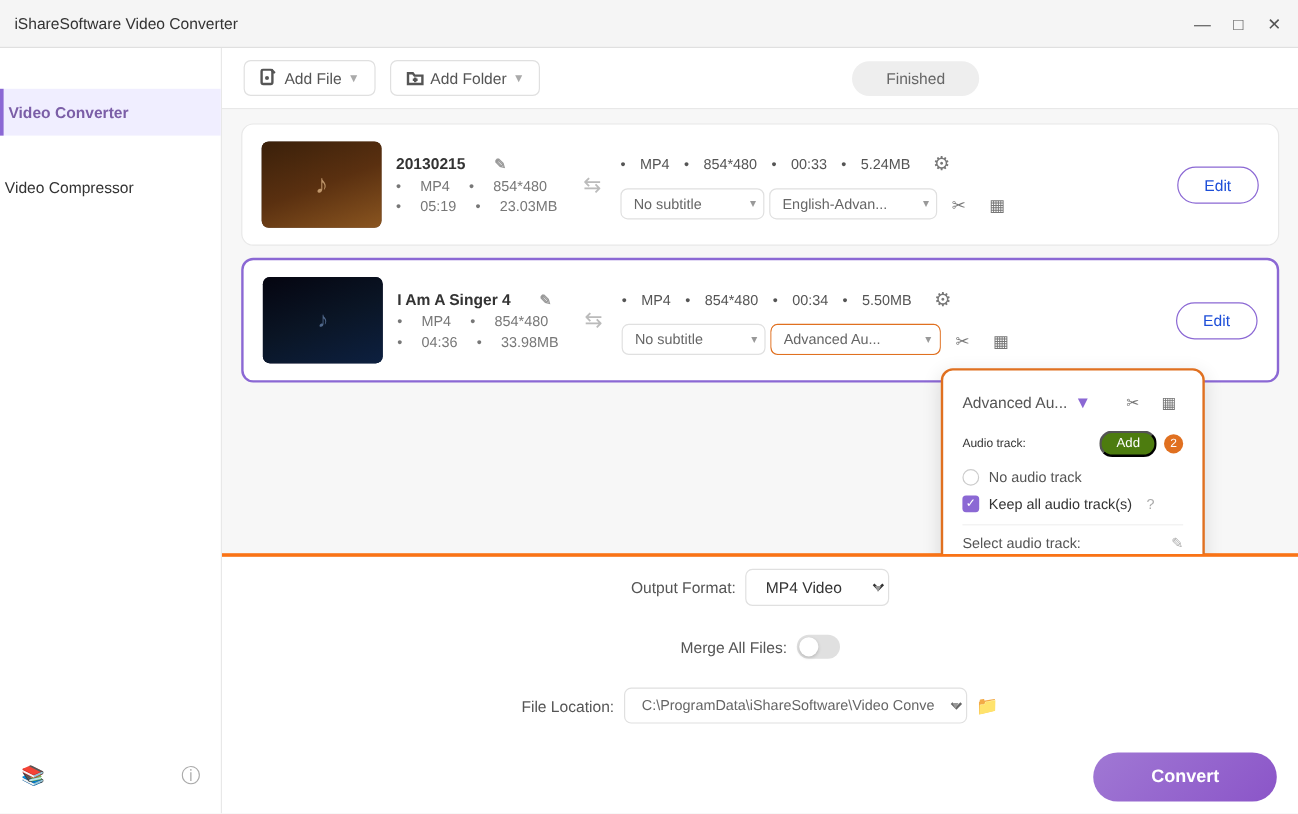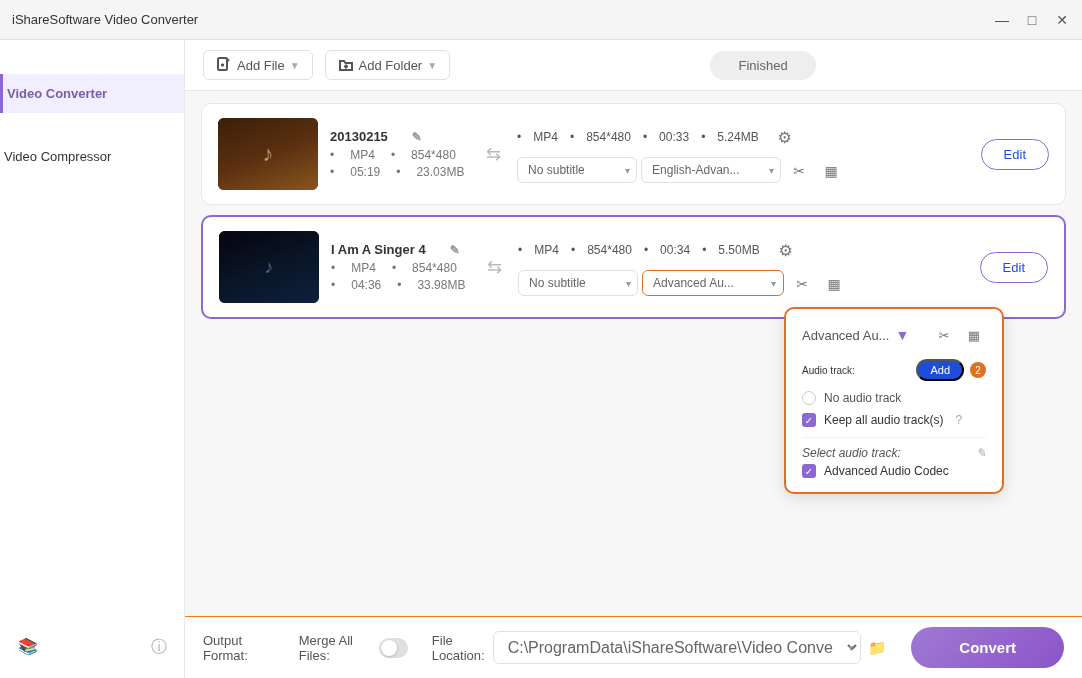--- a/index.html
+++ b/index.html
@@ -65,51 +65,51 @@
     
     .dropdown-panel { position: absolute; top: 90px; right: 60px; background: #fff; border: 2px solid #e07020; border-radius: 10px; padding: 14px 16px; width: 220px; z-index: 100; box-shadow: 0 4px 16px rgba(0,0,0,0.12); }
     .dropdown-panel-row { display: flex; align-items: center; justify-content: space-between; margin-bottom: 12px; }
     .dropdown-header { display: flex; align-items: center; gap: 6px; }
     .dropdown-title { font-size: 13px; color: #555; }
     .dropdown-arrow { color: #8b68d4; }
     .panel-cut-btn, .panel-crop-btn { width: 24px; height: 24px; display: flex; align-items: center; justify-content: center; cursor: pointer; color: #777; font-size: 13px; }
 
     .audio-track-row { display: flex; align-items: center; justify-content: space-between; margin-bottom: 10px; }
     .audio-track-label { font-size: 10px; color: #333; }
-    .add-badge { background: #1d4ed8; color: #fff; font-size: 11px; padding: 3px 12px; border-radius: 12px; cursor: pointer; font-weight: 500; }
+    .add-badge { background: #4d7c0f; color: #fff; font-size: 11px; padding: 3px 12px; border-radius: 12px; cursor: pointer; font-weight: 500; }
     .badge-num { background: #e07020; color: #fff; font-size: 10px; width: 16px; height: 16px; border-radius: 50%; display: flex; align-items: center; justify-content: center; margin-left: 2px; }
 
     .radio-row { display: flex; align-items: center; gap: 8px; margin-bottom: 8px; }
     .radio-circle { width: 14px; height: 14px; border-radius: 50%; border: 1.5px solid #ccc; background: #fff; flex-shrink: 0; }
     .radio-label { font-size: 12px; color: #555; }
 
     .checkbox-row { display: flex; align-items: center; gap: 8px; margin-bottom: 10px; }
     .checkbox-box { width: 14px; height: 14px; border-radius: 3px; background: #8b68d4; display: flex; align-items: center; justify-content: center; flex-shrink: 0; }
     .checkbox-check { color: #fff; font-size: 10px; }
     .checkbox-label { font-size: 12px; color: #333; }
     .help-icon { color: #aaa; font-size: 12px; margin-left: 4px; cursor: pointer; }
 
     .divider { height: 1px; background: #f0f0f0; margin: 8px 0; }
 
-    .select-track-row { display: flex; align-items: center; justify-content: space-between; margin-bottom: 4px; font-style: italic; }
+    .select-track-row { display: flex; align-items: center; justify-content: space-between; margin-bottom: 19px; }
     .select-track-label { font-size: 12px; color: #555; }
     .edit-icon-small { color: #aaa; font-size: 12px; cursor: pointer; }
 
     .codec-checkbox-row { display: flex; align-items: center; gap: 8px; }
     .codec-checkbox { width: 14px; height: 14px; border-radius: 3px; background: #8b68d4; display: flex; align-items: center; justify-content: center; flex-shrink: 0; }
     .codec-label { font-size: 12px; color: #333; }
 
     
-    .bottom-bar { background: #fff; border-top: 1px solid #f97316; padding: 10px 18px; display: flex; align-items: center; gap: 24px; }
+    .bottom-bar { background: #fff; border-top: 3px solid #f97316; padding: 10px 18px; display: flex; align-items: center; gap: 24px; flex-direction: column; }
     .bottom-field { display: flex; align-items: center; gap: 8px; font-size: 13px; color: #555; }
     .format-select { padding: 6px 12px; border: 1.5px solid #e0e0e0; border-radius: 6px; font-size: 13px; background: #fff; cursor: pointer; color: #333; min-width: 120px; }
     .toggle { width: 36px; height: 20px; background: #e0e0e0; border-radius: 10px; position: relative; cursor: pointer; }
     .toggle-knob { width: 16px; height: 16px; background: #fff; border-radius: 50%; position: absolute; top: 2px; left: 2px; box-shadow: 0 1px 3px rgba(0,0,0,0.2); }
     .folder-input-wrapper { display: flex; align-items: center; gap: 8px; }
-    .path-input { padding: 6px 10px; border: 1.5px solid #e0e0e0; border-radius: 6px; font-size: 16px; color: #666; background: #fff; min-width: 240px; }
+    .path-input { padding: 6px 10px; border: 1.5px solid #e0e0e0; border-radius: 6px; font-size: 12px; color: #666; background: #fff; min-width: 240px; }
     .folder-btn { color: #aaa; cursor: pointer; font-size: 15px; }
     .convert-btn { margin-left: auto; background: linear-gradient(135deg, #a078d4, #8b55c8); color: #fff; border: none; border-radius: 24px; padding: 12px 48px; font-size: 15px; font-weight: 600; cursor: pointer; }
 
     
     .icon-svg { width: 16px; height: 16px; fill: none; stroke: currentColor; stroke-width: 2; }
   </style>
 </head>
 <body>
 
 <div class="titlebar">
@@ -326,20 +326,25 @@
             </div>
             <span class="codec-label">Advanced Audio Codec</span>
           </div>
         </div>
       </div>
     </div>
 
     <div class="bottom-bar">
       <div class="bottom-field">
         <span>Output Format:</span>
+        <div class="select-wrapper">
+          <select class="format-select">
+            <option>MP4 Video</option>
+          </select>
+        </div>
       </div>
       <div class="bottom-field">
         <span>Merge All Files:</span>
         <div class="toggle">
           <div class="toggle-knob"></div>
         </div>
       </div>
       <div class="bottom-field">
         <span>File Location:</span>
         <div class="folder-input-wrapper">

